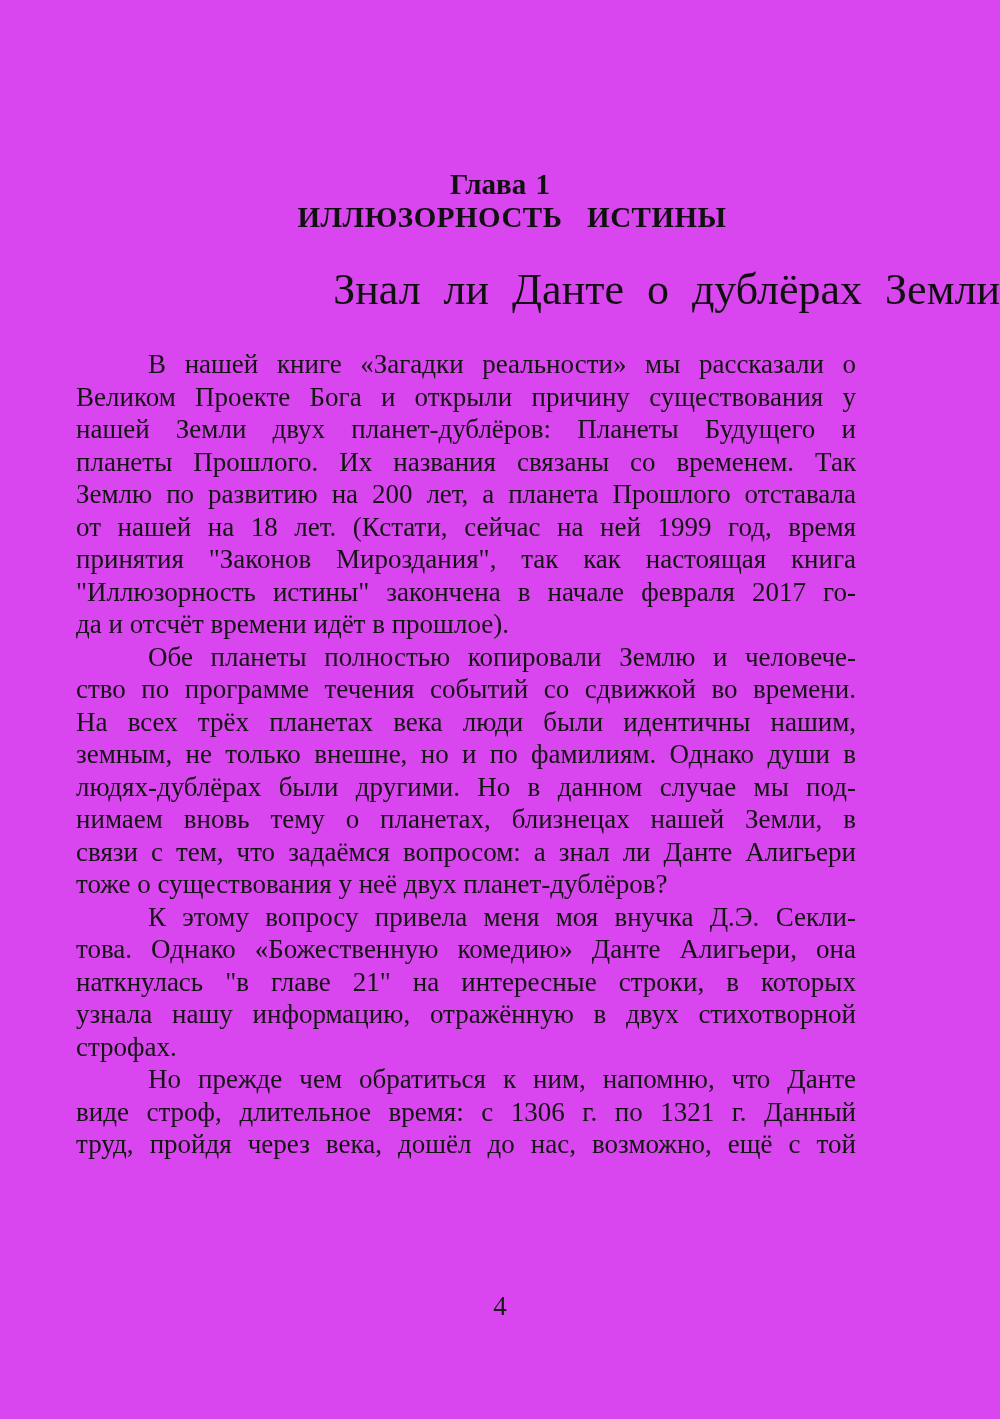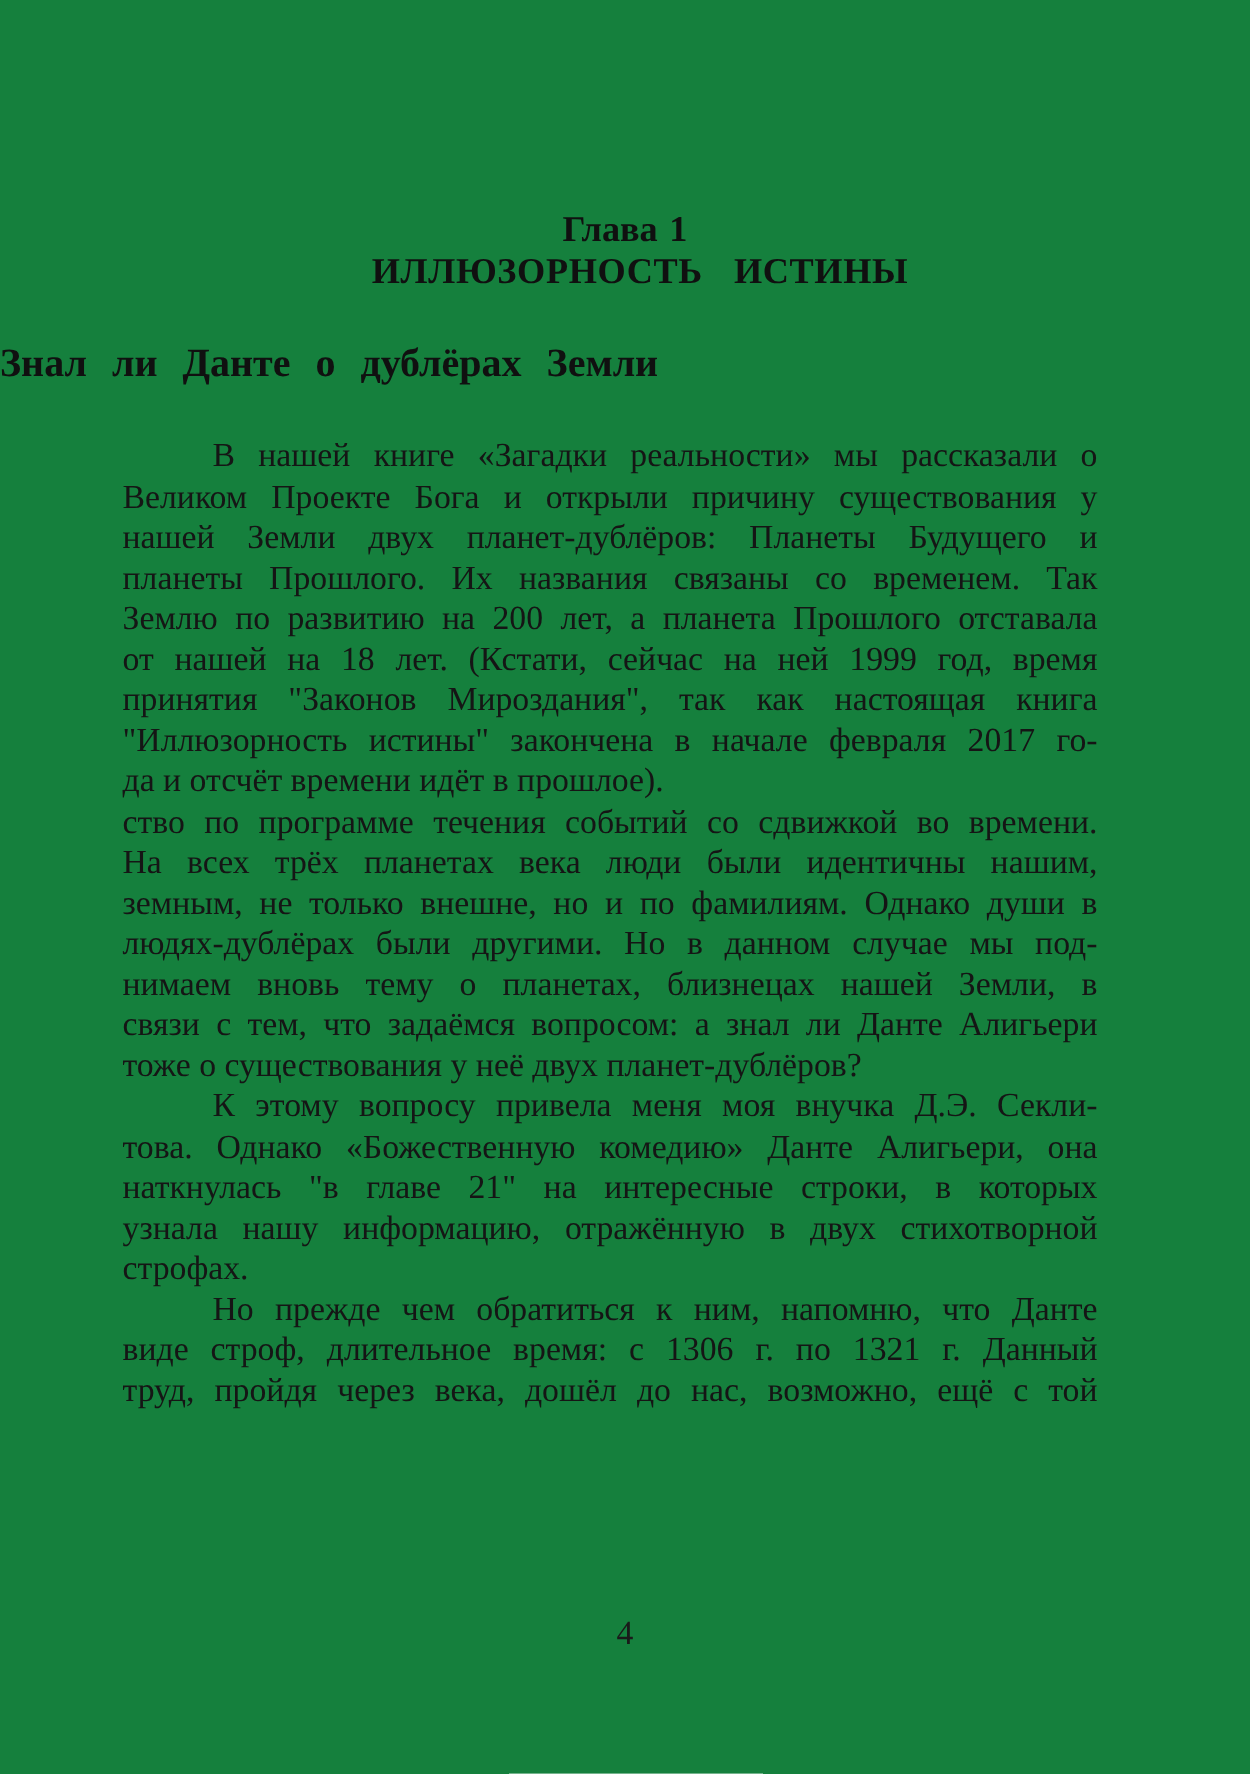--- a/index.html
+++ b/index.html
@@ -5,21 +5,21 @@
   html, body {
     margin: 0;
     padding: 0;
     background: #ffffff;
   }
   .page {
     position: relative;
     width: 1000px;
     height: 1419px;
     margin: 0 auto;
-    background: #15803d;
+    background: #d946ef;
     color: #151515;
     font-family: "Liberation Serif", "DejaVu Serif", serif;
     overflow: hidden;
     box-sizing: border-box;
     padding-top: 168px;
   }
   .heading-block {
     text-align: center;
     font-weight: bold;
     color: #101010;
@@ -31,30 +31,30 @@
   }
   .chapter-title {
     font-size: 29px;
     line-height: 33px;
     word-spacing: 17px;
     letter-spacing: 0.5px;
     margin-left: 24px;
   }
   .section-title {
     margin-top: 38px;
-    text-align: left;
-    font-weight: bold;
-    font-size: 32px;
+    text-align: right;
+    font-weight: normal;
+    font-size: 44px;
     line-height: 36px;
     word-spacing: 12px;
     color: #101010;
   }
   .body-text {
     margin-top: 40px;
-    margin-left: 98px;
+    margin-left: 76px;
     width: 780px;
     font-size: 27px;
     line-height: 32.5px;
   }
   .paragraph {
     margin: 0;
     padding: 0;
   }
   .line {
     text-align: justify;
@@ -96,20 +96,21 @@
         <div class="line">Великом Проекте Бога и открыли причину существования у</div>
         <div class="line">нашей Земли двух планет-дублёров: Планеты Будущего и</div>
         <div class="line">планеты Прошлого. Их названия связаны со временем. Так</div>
         <div class="line">Землю по развитию на 200 лет, а планета Прошлого отставала</div>
         <div class="line">от нашей на 18 лет. (Кстати, сейчас на ней 1999 год, время</div>
         <div class="line">принятия "Законов Мироздания", так как настоящая книга</div>
         <div class="line">"Иллюзорность истины" закончена в начале февраля 2017 го-</div>
         <div class="line flush">да и отсчёт времени идёт в прошлое).</div>
       </div>
       <div class="paragraph">
+        <div class="line first">Обе планеты полностью копировали Землю и человече-</div>
         <div class="line">ство по программе течения событий со сдвижкой во времени.</div>
         <div class="line">На всех трёх планетах века люди были идентичны нашим,</div>
         <div class="line">земным, не только внешне, но и по фамилиям. Однако души в</div>
         <div class="line">людях-дублёрах были другими. Но в данном случае мы под-</div>
         <div class="line">нимаем вновь тему о планетах, близнецах нашей Земли, в</div>
         <div class="line">связи с тем, что задаёмся вопросом: а знал ли Данте Алигьери</div>
         <div class="line flush">тоже о существования у неё двух планет-дублёров?</div>
       </div>
       <div class="paragraph">
         <div class="line first">К этому вопросу привела меня моя внучка Д.Э. Секли-</div>

